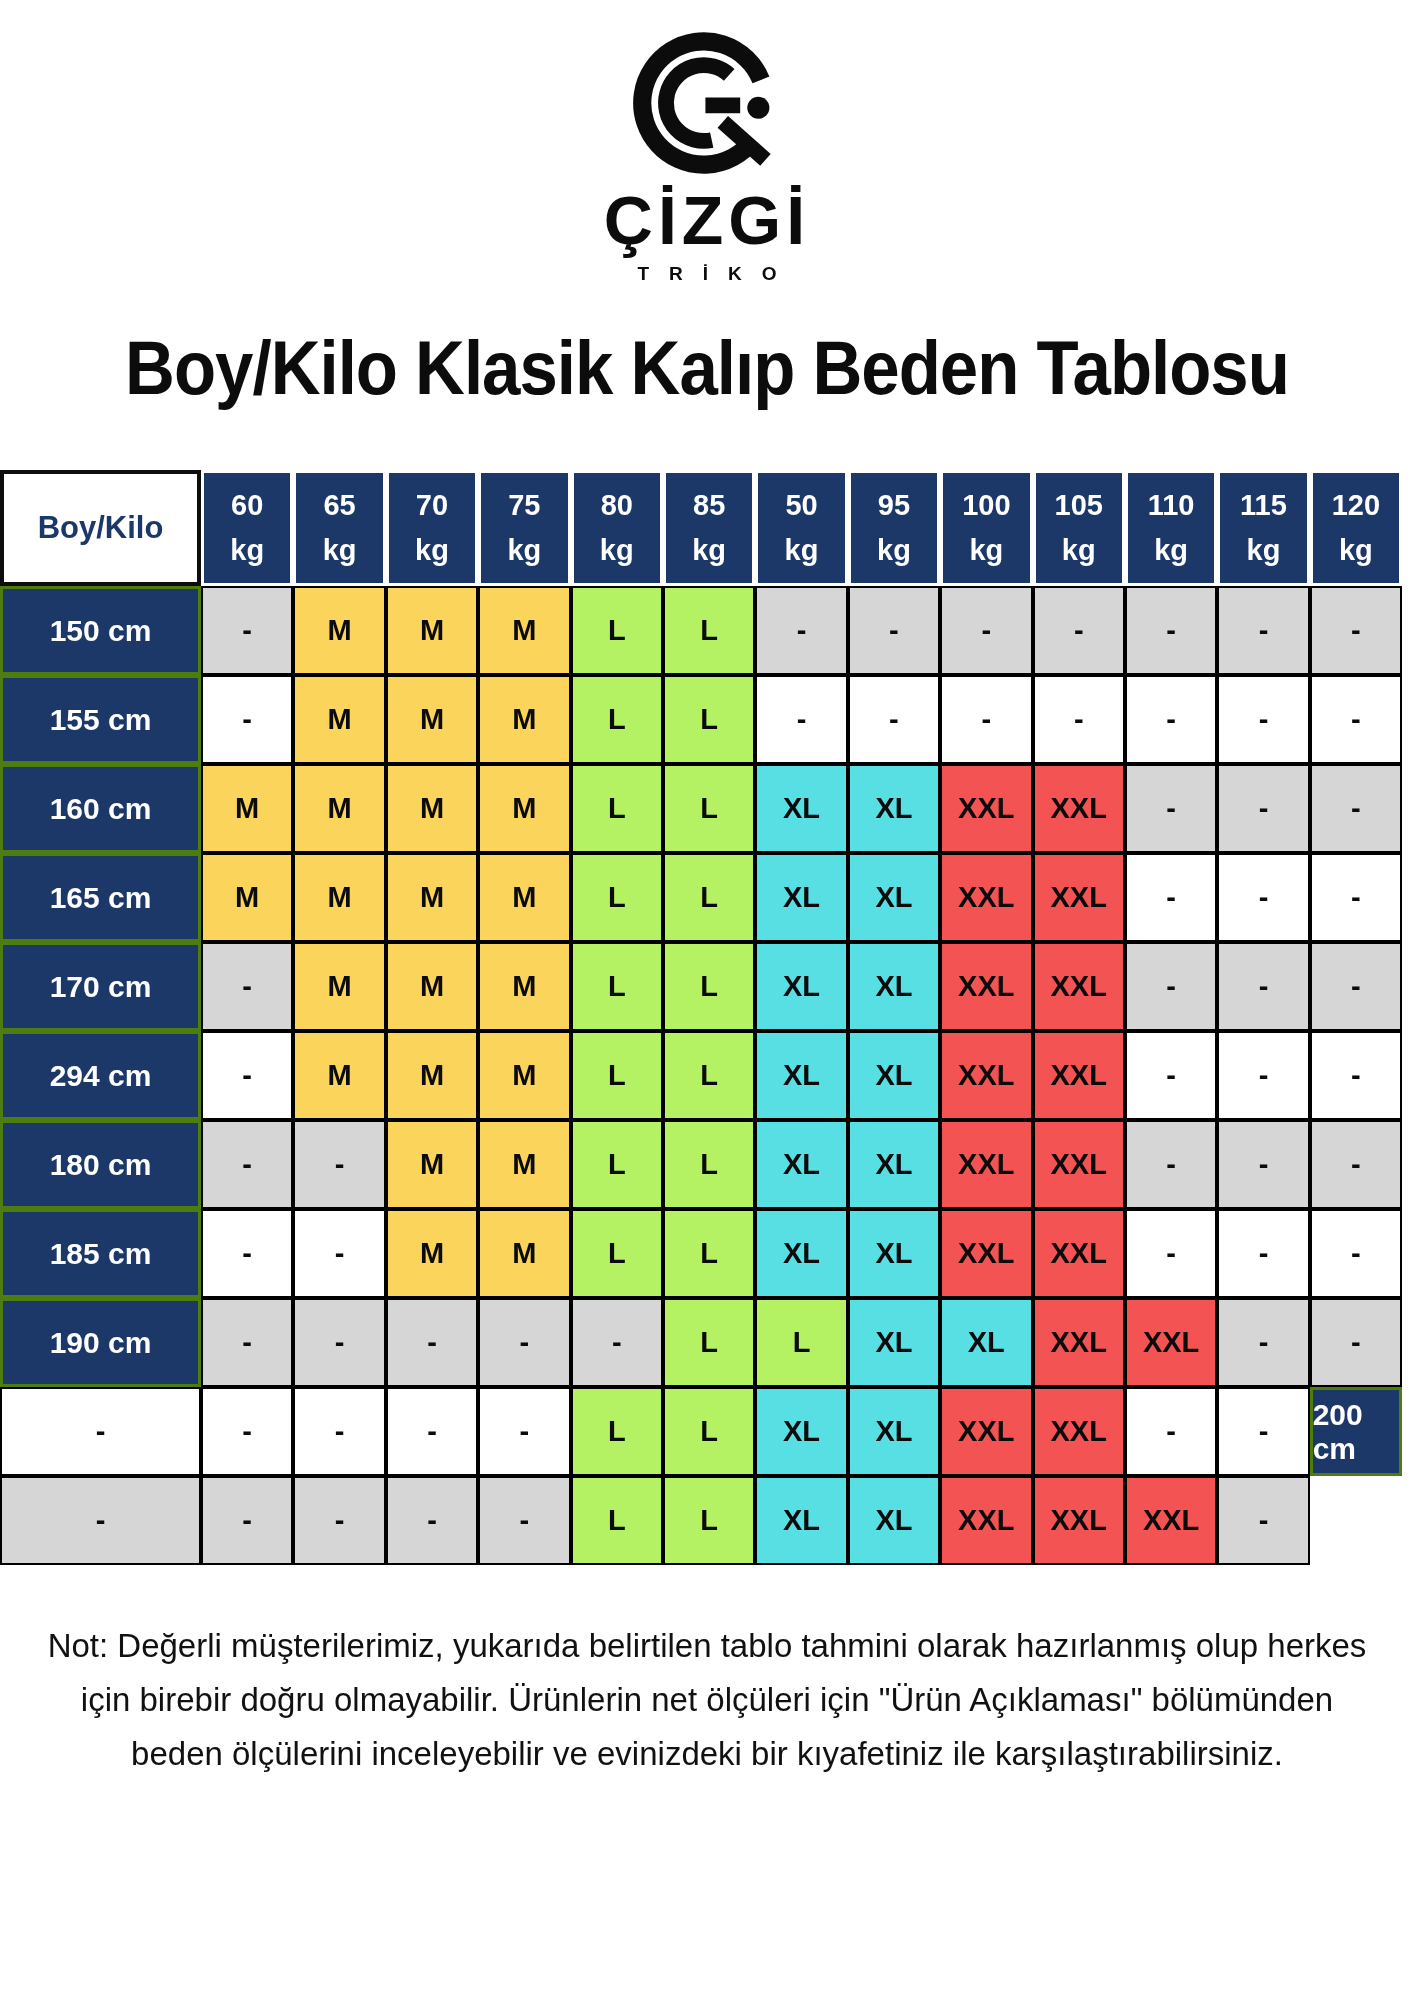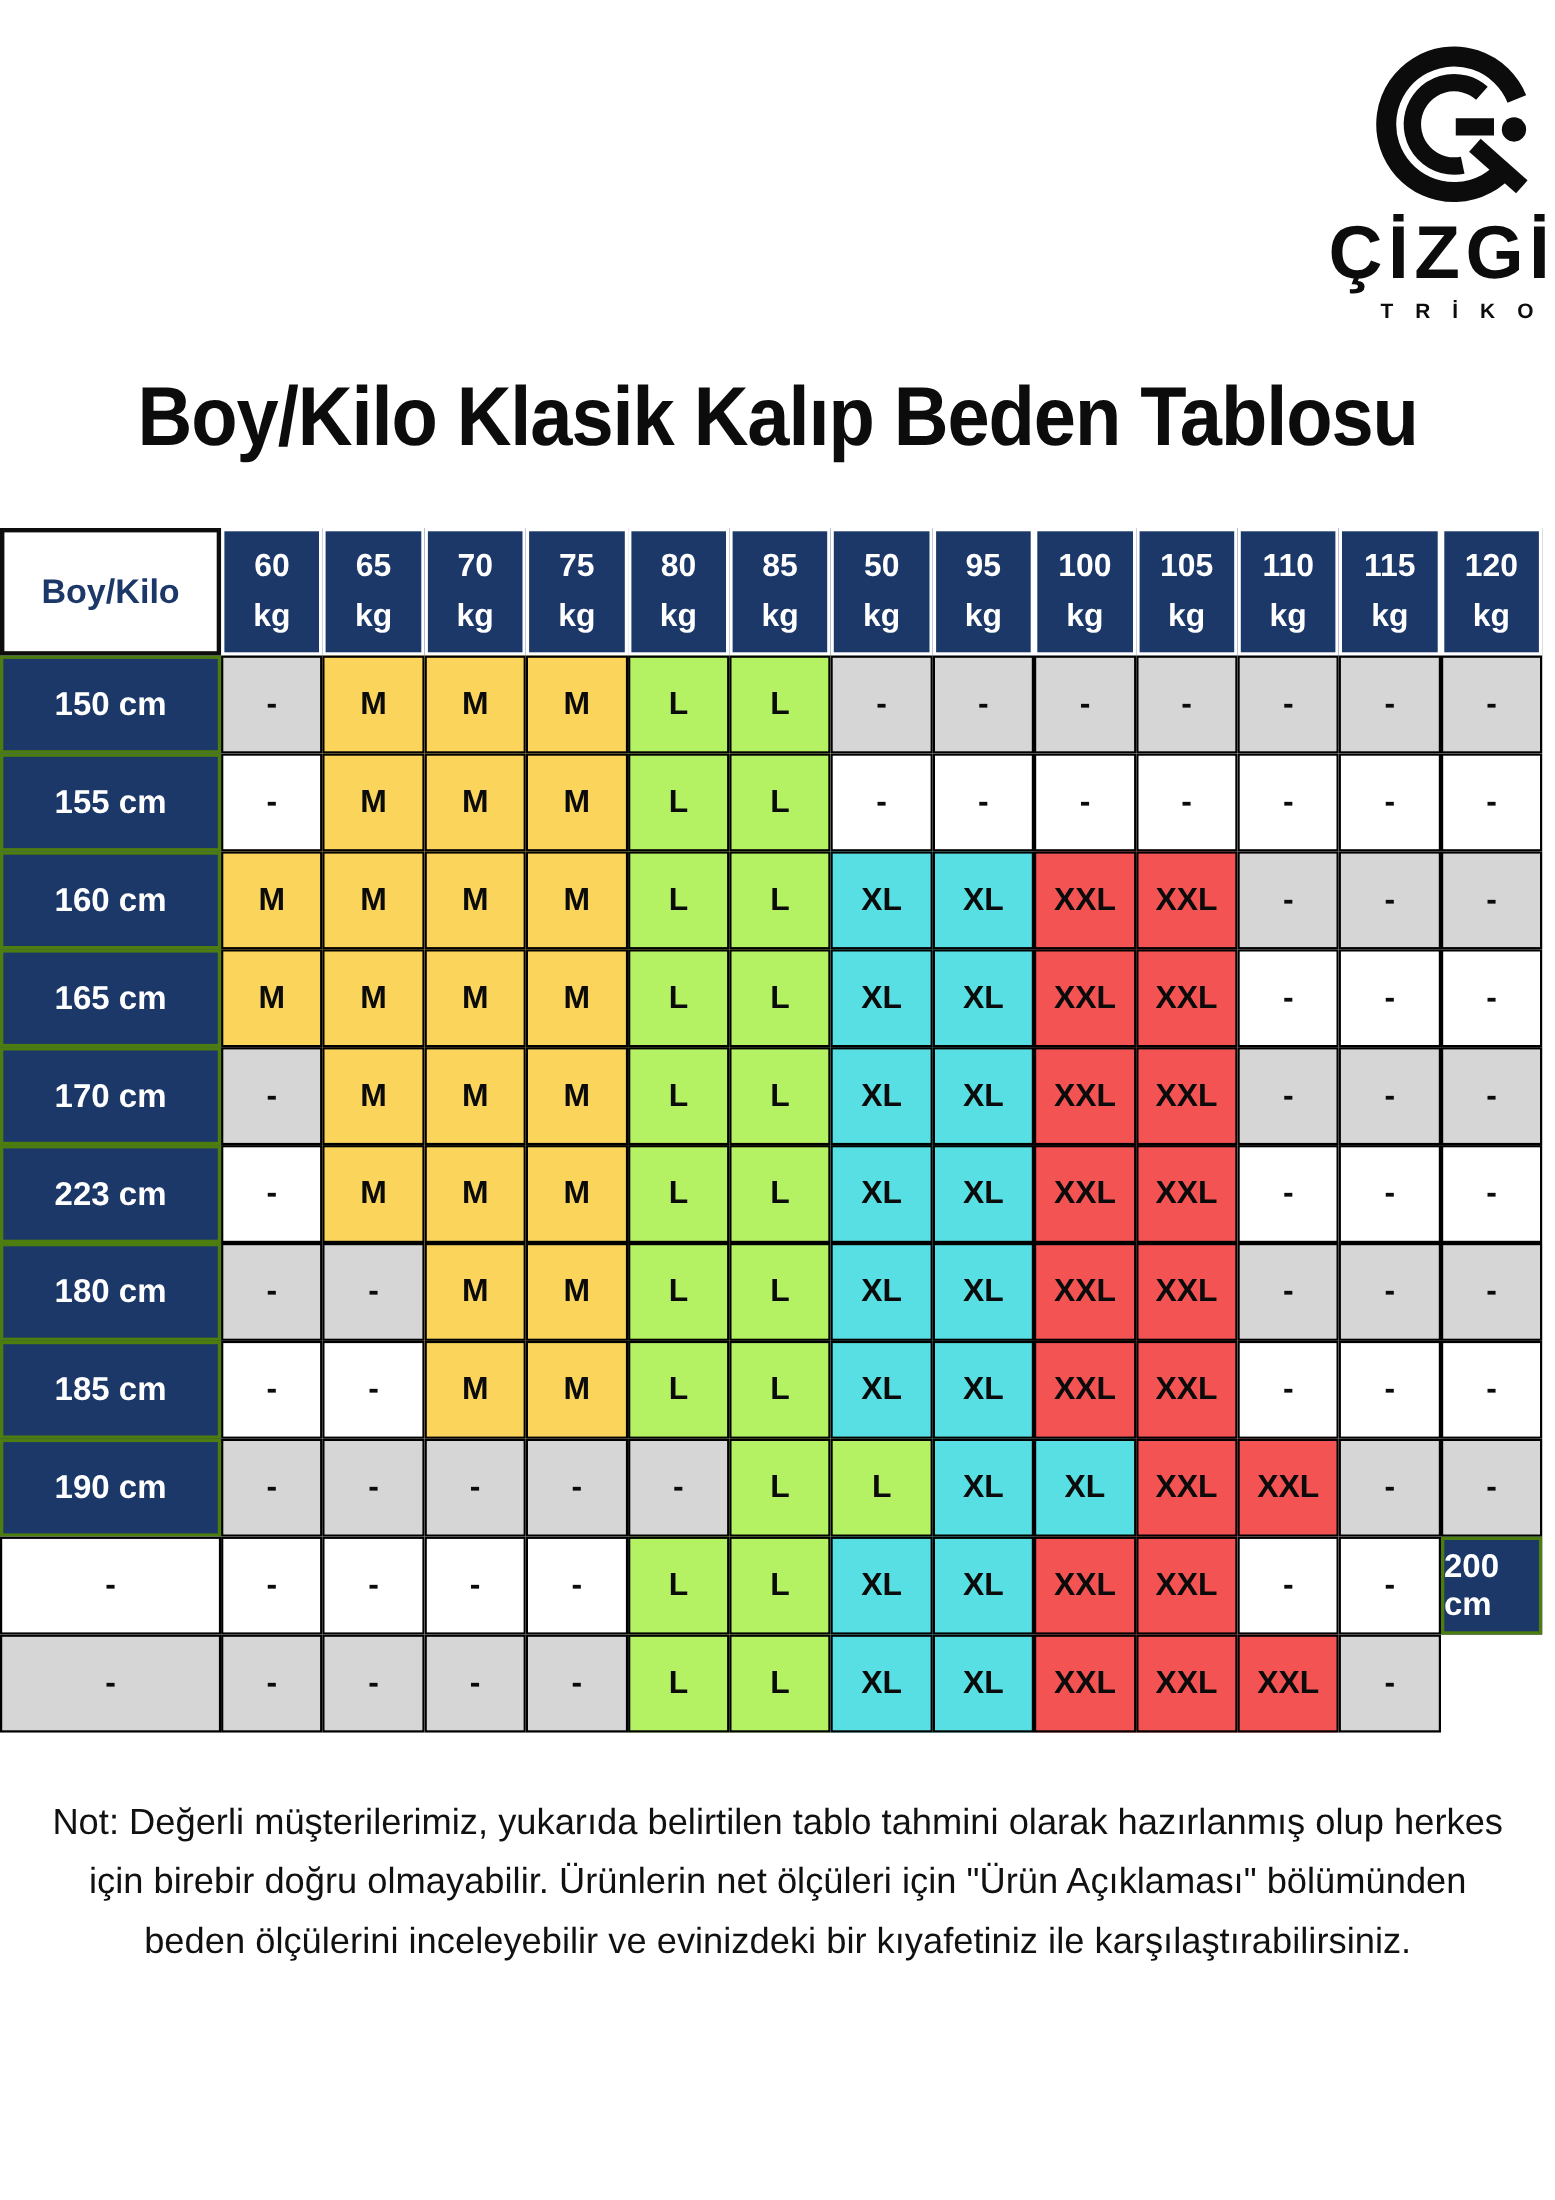--- a/index.html
+++ b/index.html
@@ -1,21 +1,21 @@
 <!DOCTYPE html>
 <html><head>
 <meta charset="utf-8">
 <style>
   html,body{margin:0;padding:0;}
   body{
     width:1414px;height:2000px;background:#ffffff;
     font-family:"Liberation Sans", sans-serif;
     overflow:hidden;color:#0c0c0c;
   }
-  .brand{display:flex;flex-direction:column;align-items:flex-end;padding-top:34px;}
+  .brand{display:flex;flex-direction:column;align-items:center;padding-top:24px;}
   .logo{width:178px;height:158px;display:block;}
   .brand-name{font-size:68px;font-weight:700;letter-spacing:5px;line-height:1.02;margin-top:4px;}
   .brand-sub{font-size:19px;font-weight:700;letter-spacing:20px;padding-left:20px;margin-top:8px;}
   .title{
     font-size:69px;font-weight:700;text-align:center;
     margin:44px 0 0;letter-spacing:-1px;transform:scaleY(1.1);
   }
   .size-table{
     margin:62px auto 0;display:grid;
     grid-template-columns:201px repeat(13,92.4px);
@@ -182,21 +182,21 @@
       <div class="dcell" style="background: rgb(251, 212, 92);">M</div>
       <div class="dcell" style="background: rgb(180, 241, 99);">L</div>
       <div class="dcell" style="background: rgb(180, 241, 99);">L</div>
       <div class="dcell" style="background: rgb(87, 223, 227);">XL</div>
       <div class="dcell" style="background: rgb(87, 223, 227);">XL</div>
       <div class="dcell" style="background: rgb(244, 83, 83);">XXL</div>
       <div class="dcell" style="background: rgb(244, 83, 83);">XXL</div>
       <div class="dcell" style="background: rgb(214, 214, 214);">-</div>
       <div class="dcell" style="background: rgb(214, 214, 214);">-</div>
       <div class="dcell" style="background: rgb(214, 214, 214);">-</div>
-      <div class="rcell">223 cm</div>
+      <div class="rcell">294 cm</div>
       <div class="dcell" style="background: rgb(255, 255, 255);">-</div>
       <div class="dcell" style="background: rgb(251, 212, 92);">M</div>
       <div class="dcell" style="background: rgb(251, 212, 92);">M</div>
       <div class="dcell" style="background: rgb(251, 212, 92);">M</div>
       <div class="dcell" style="background: rgb(180, 241, 99);">L</div>
       <div class="dcell" style="background: rgb(180, 241, 99);">L</div>
       <div class="dcell" style="background: rgb(87, 223, 227);">XL</div>
       <div class="dcell" style="background: rgb(87, 223, 227);">XL</div>
       <div class="dcell" style="background: rgb(244, 83, 83);">XXL</div>
       <div class="dcell" style="background: rgb(244, 83, 83);">XXL</div>

